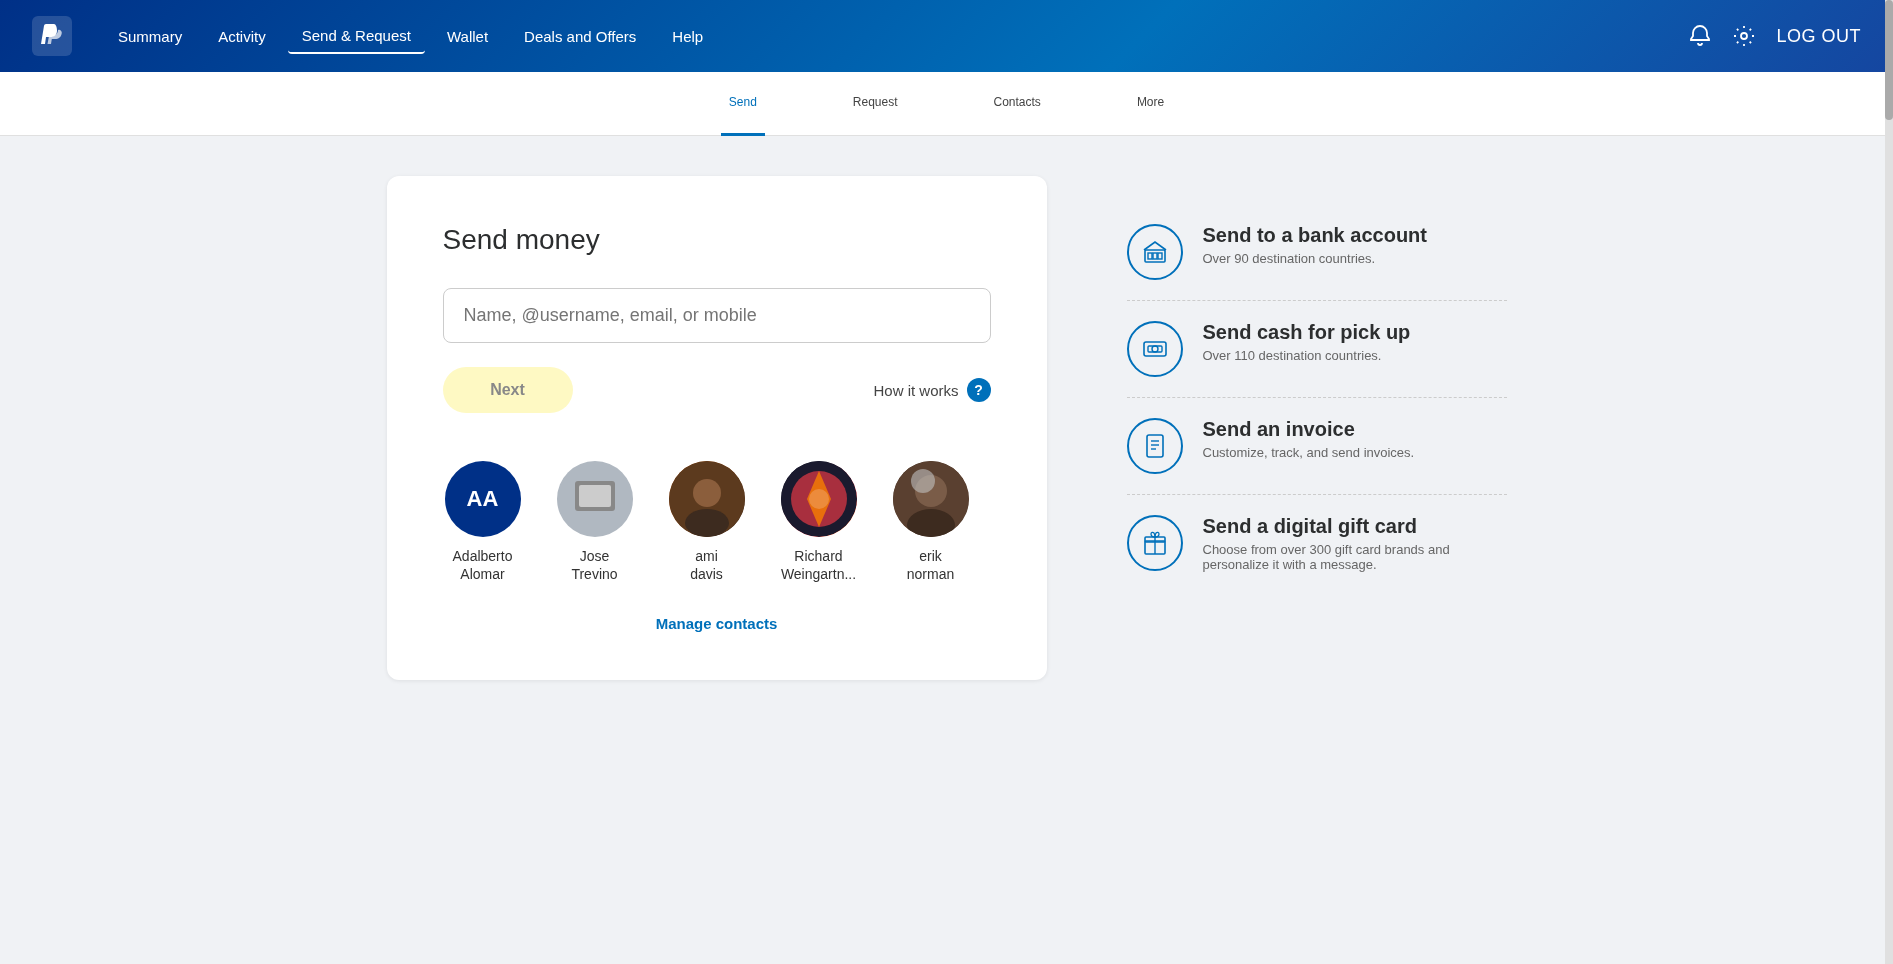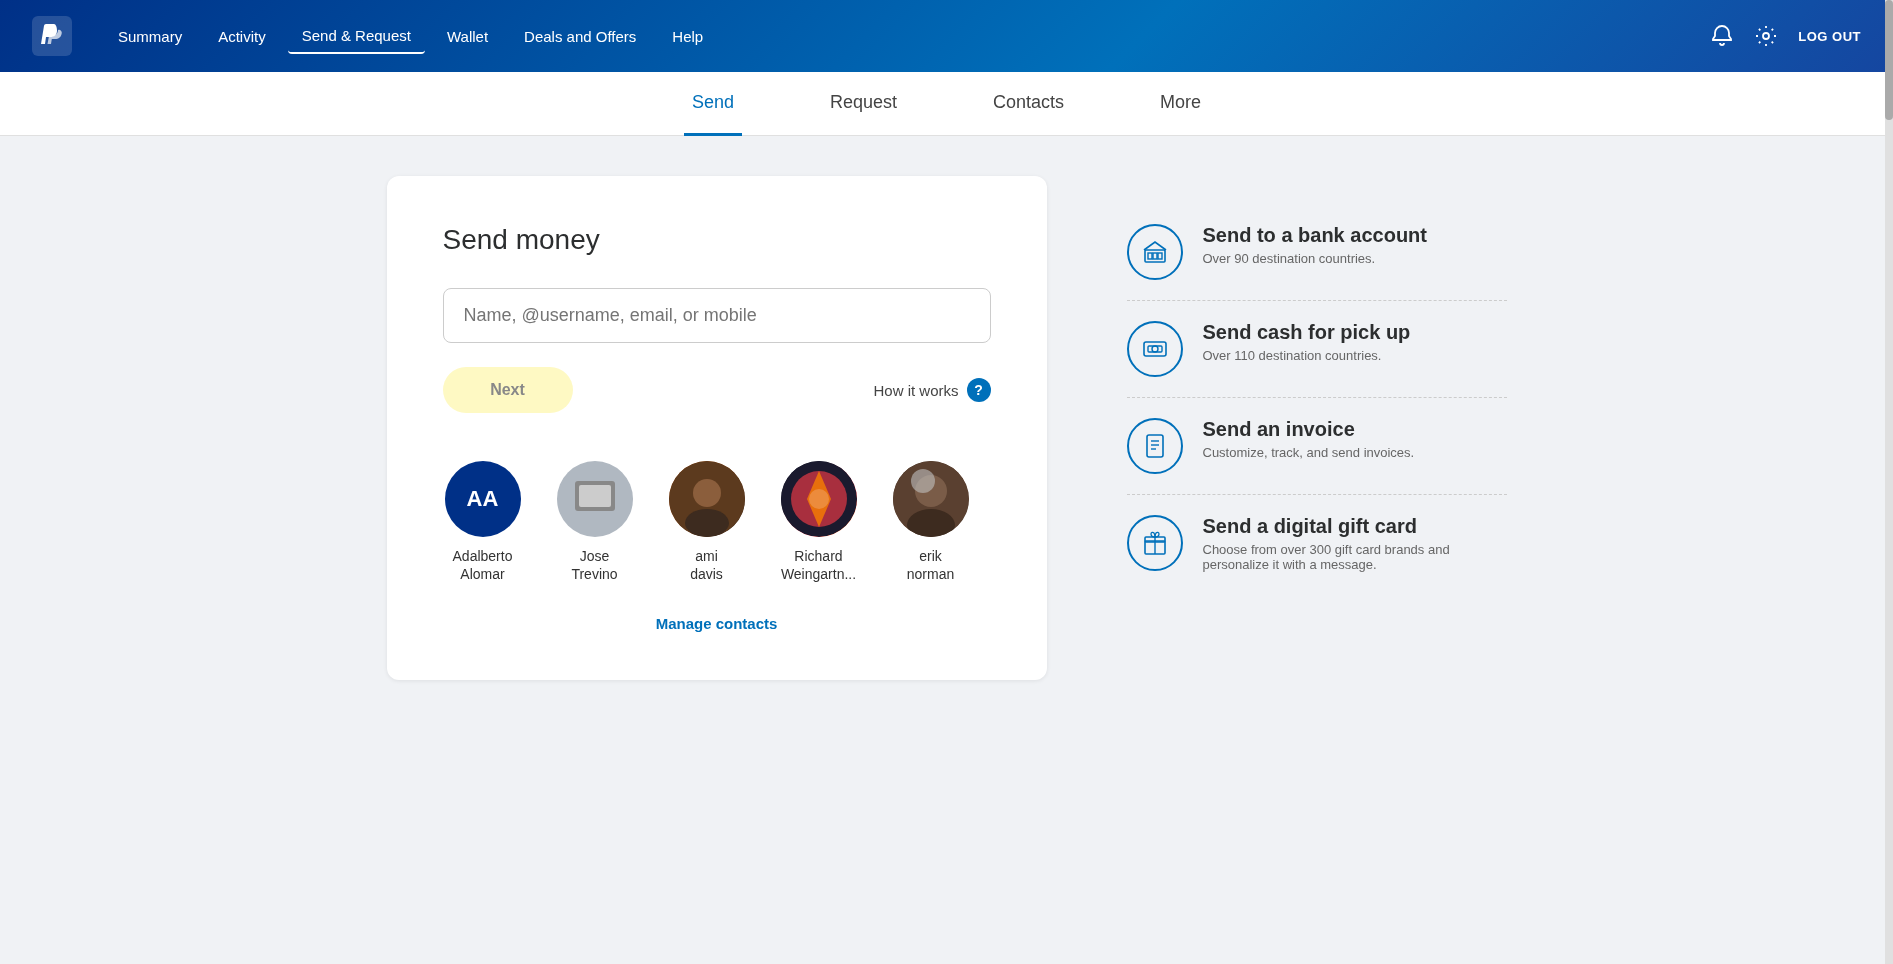--- a/index.html
+++ b/index.html
@@ -49,40 +49,40 @@
       background: none;
       border: none;
       cursor: pointer;
       color: #fff;
       display: flex;
       align-items: center;
       justify-content: center;
     }
     .logout-btn {
       color: #fff;
-      font-size: 13px;
-      font-weight: 700;
+      font-size: 18px;
+      font-weight: 400;
       background: none;
       border: none;
       cursor: pointer;
       letter-spacing: 0.5px;
     }
 
     
     .sub-nav {
       background: #fff;
       display: flex;
       justify-content: center;
       align-items: center;
       gap: 80px;
       height: 64px;
       border-bottom: 1px solid #e0e0e0;
     }
     .sub-nav-item {
-      font-size: 18px;
+      font-size: 12px;
       color: #444;
       cursor: pointer;
       padding: 0 8px;
       height: 64px;
       display: flex;
       align-items: center;
       border-bottom: 3px solid transparent;
     }
     .sub-nav-item.active {
       color: #0070ba;

